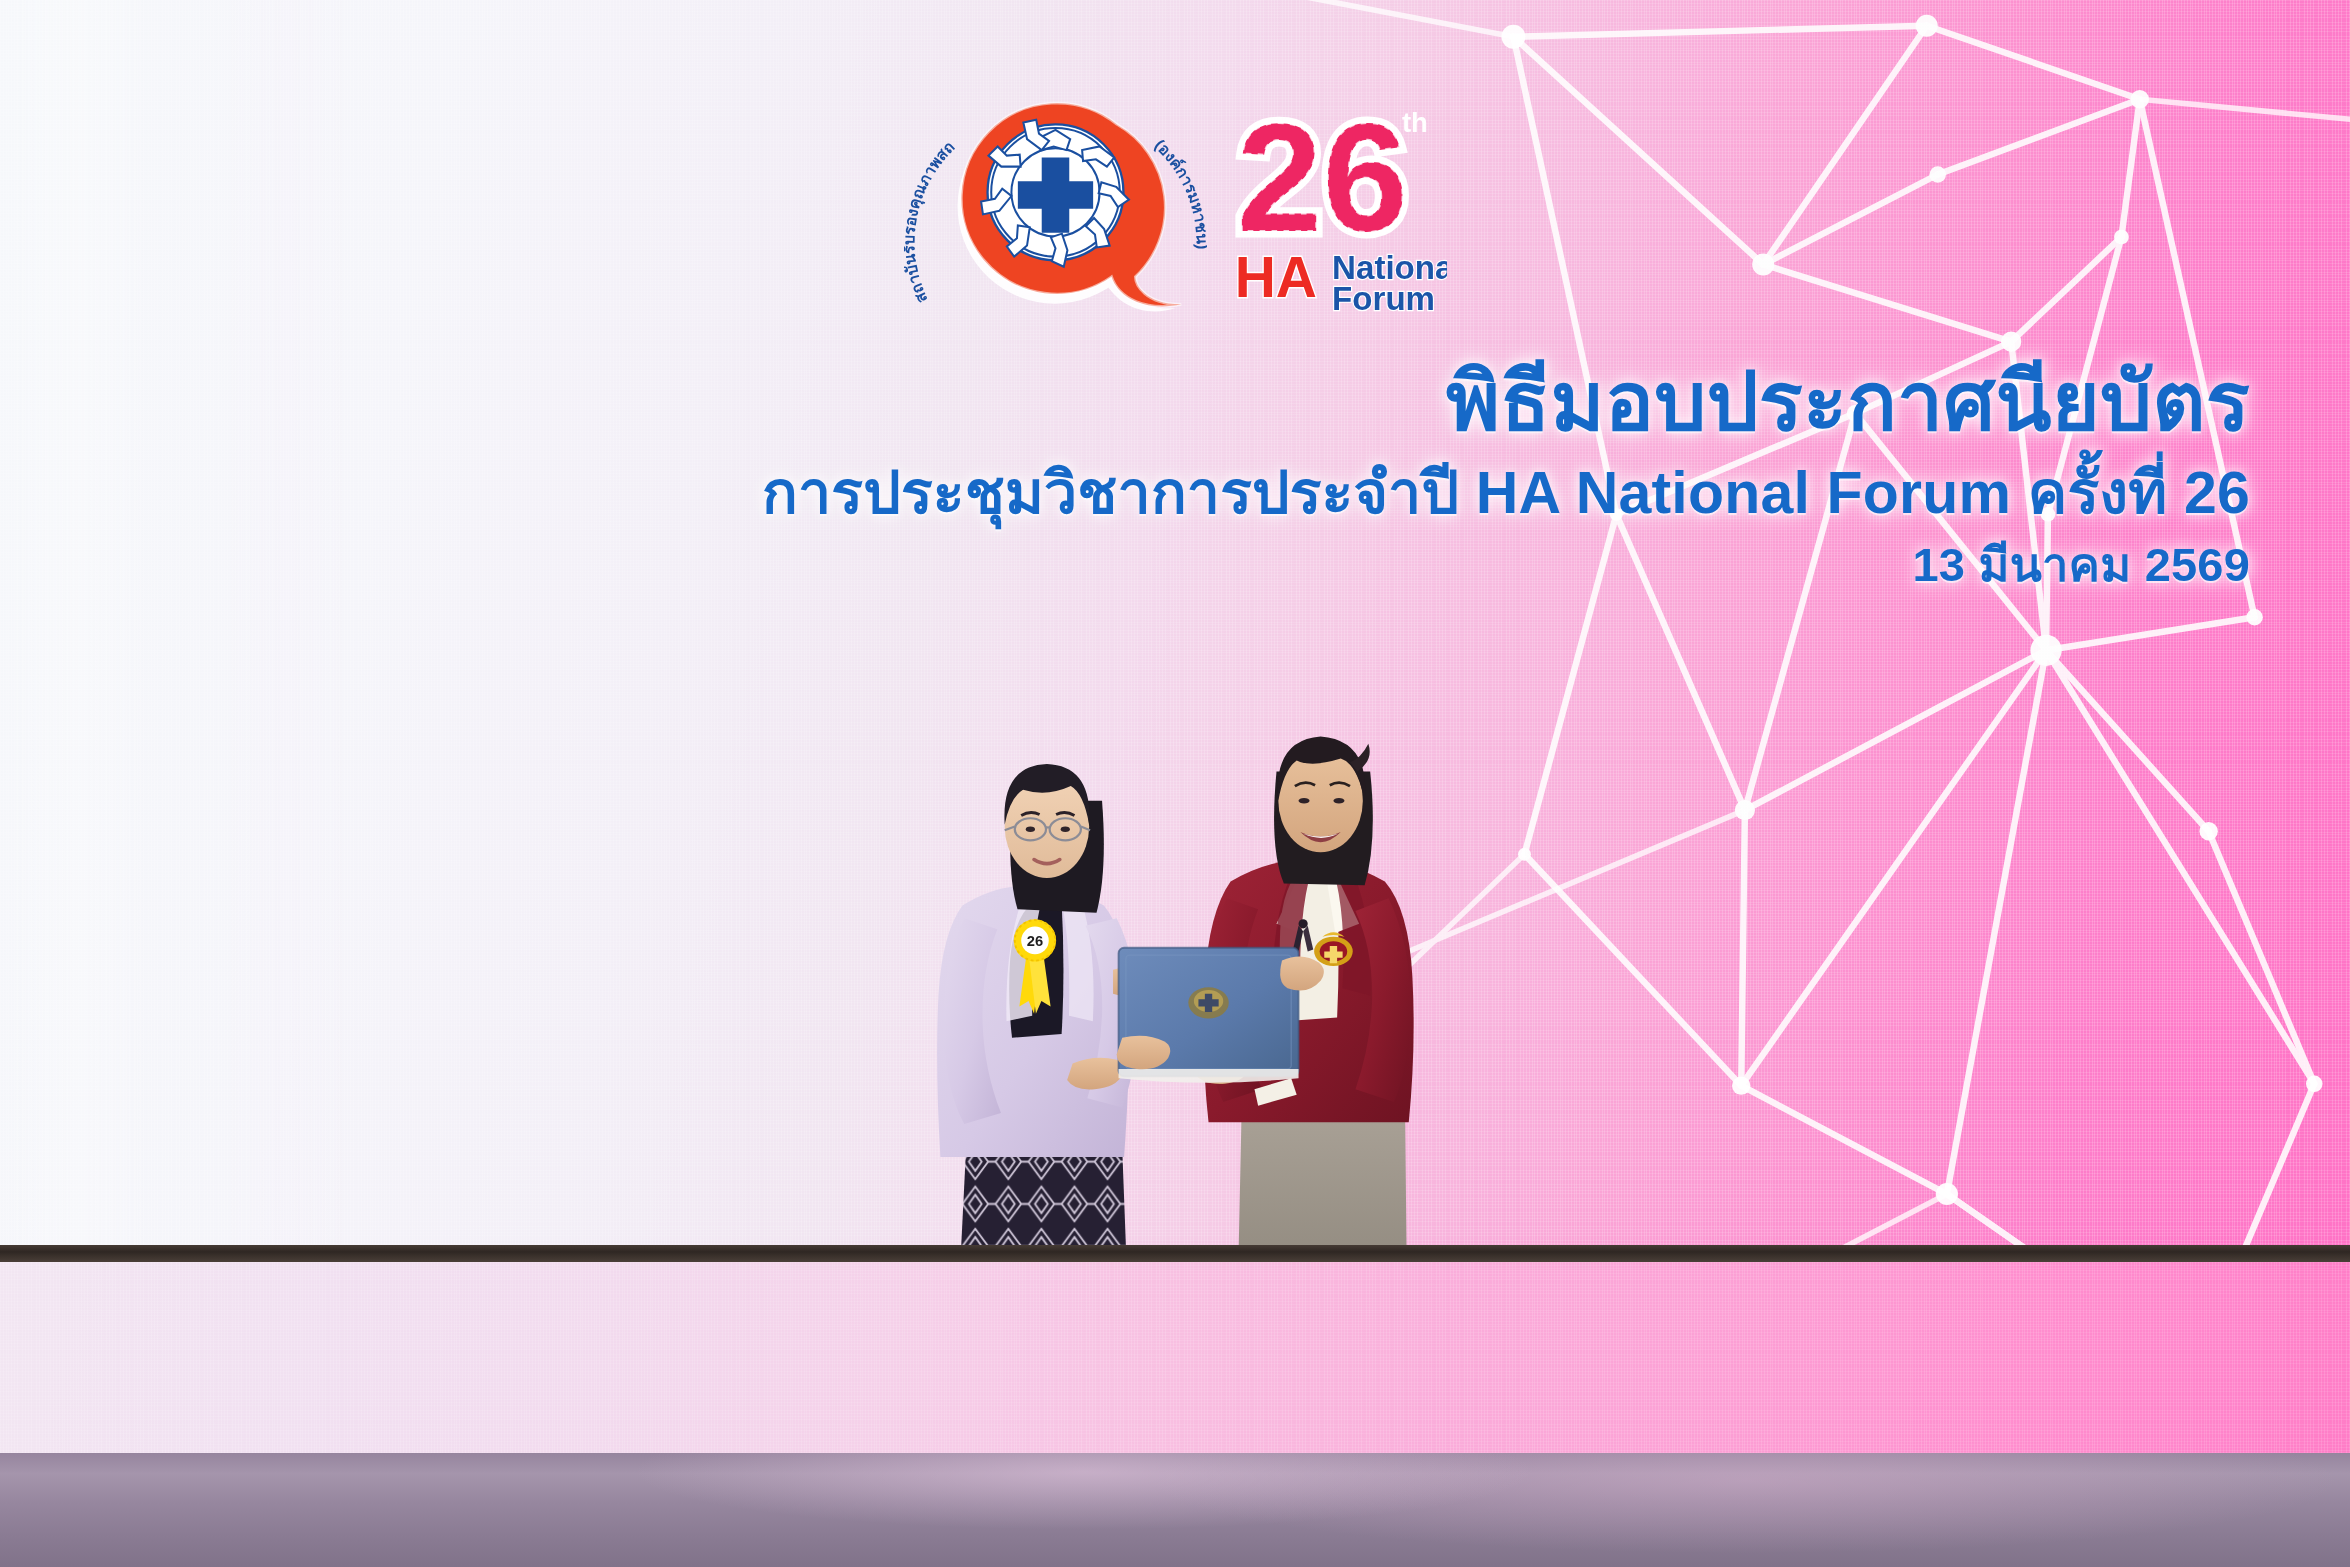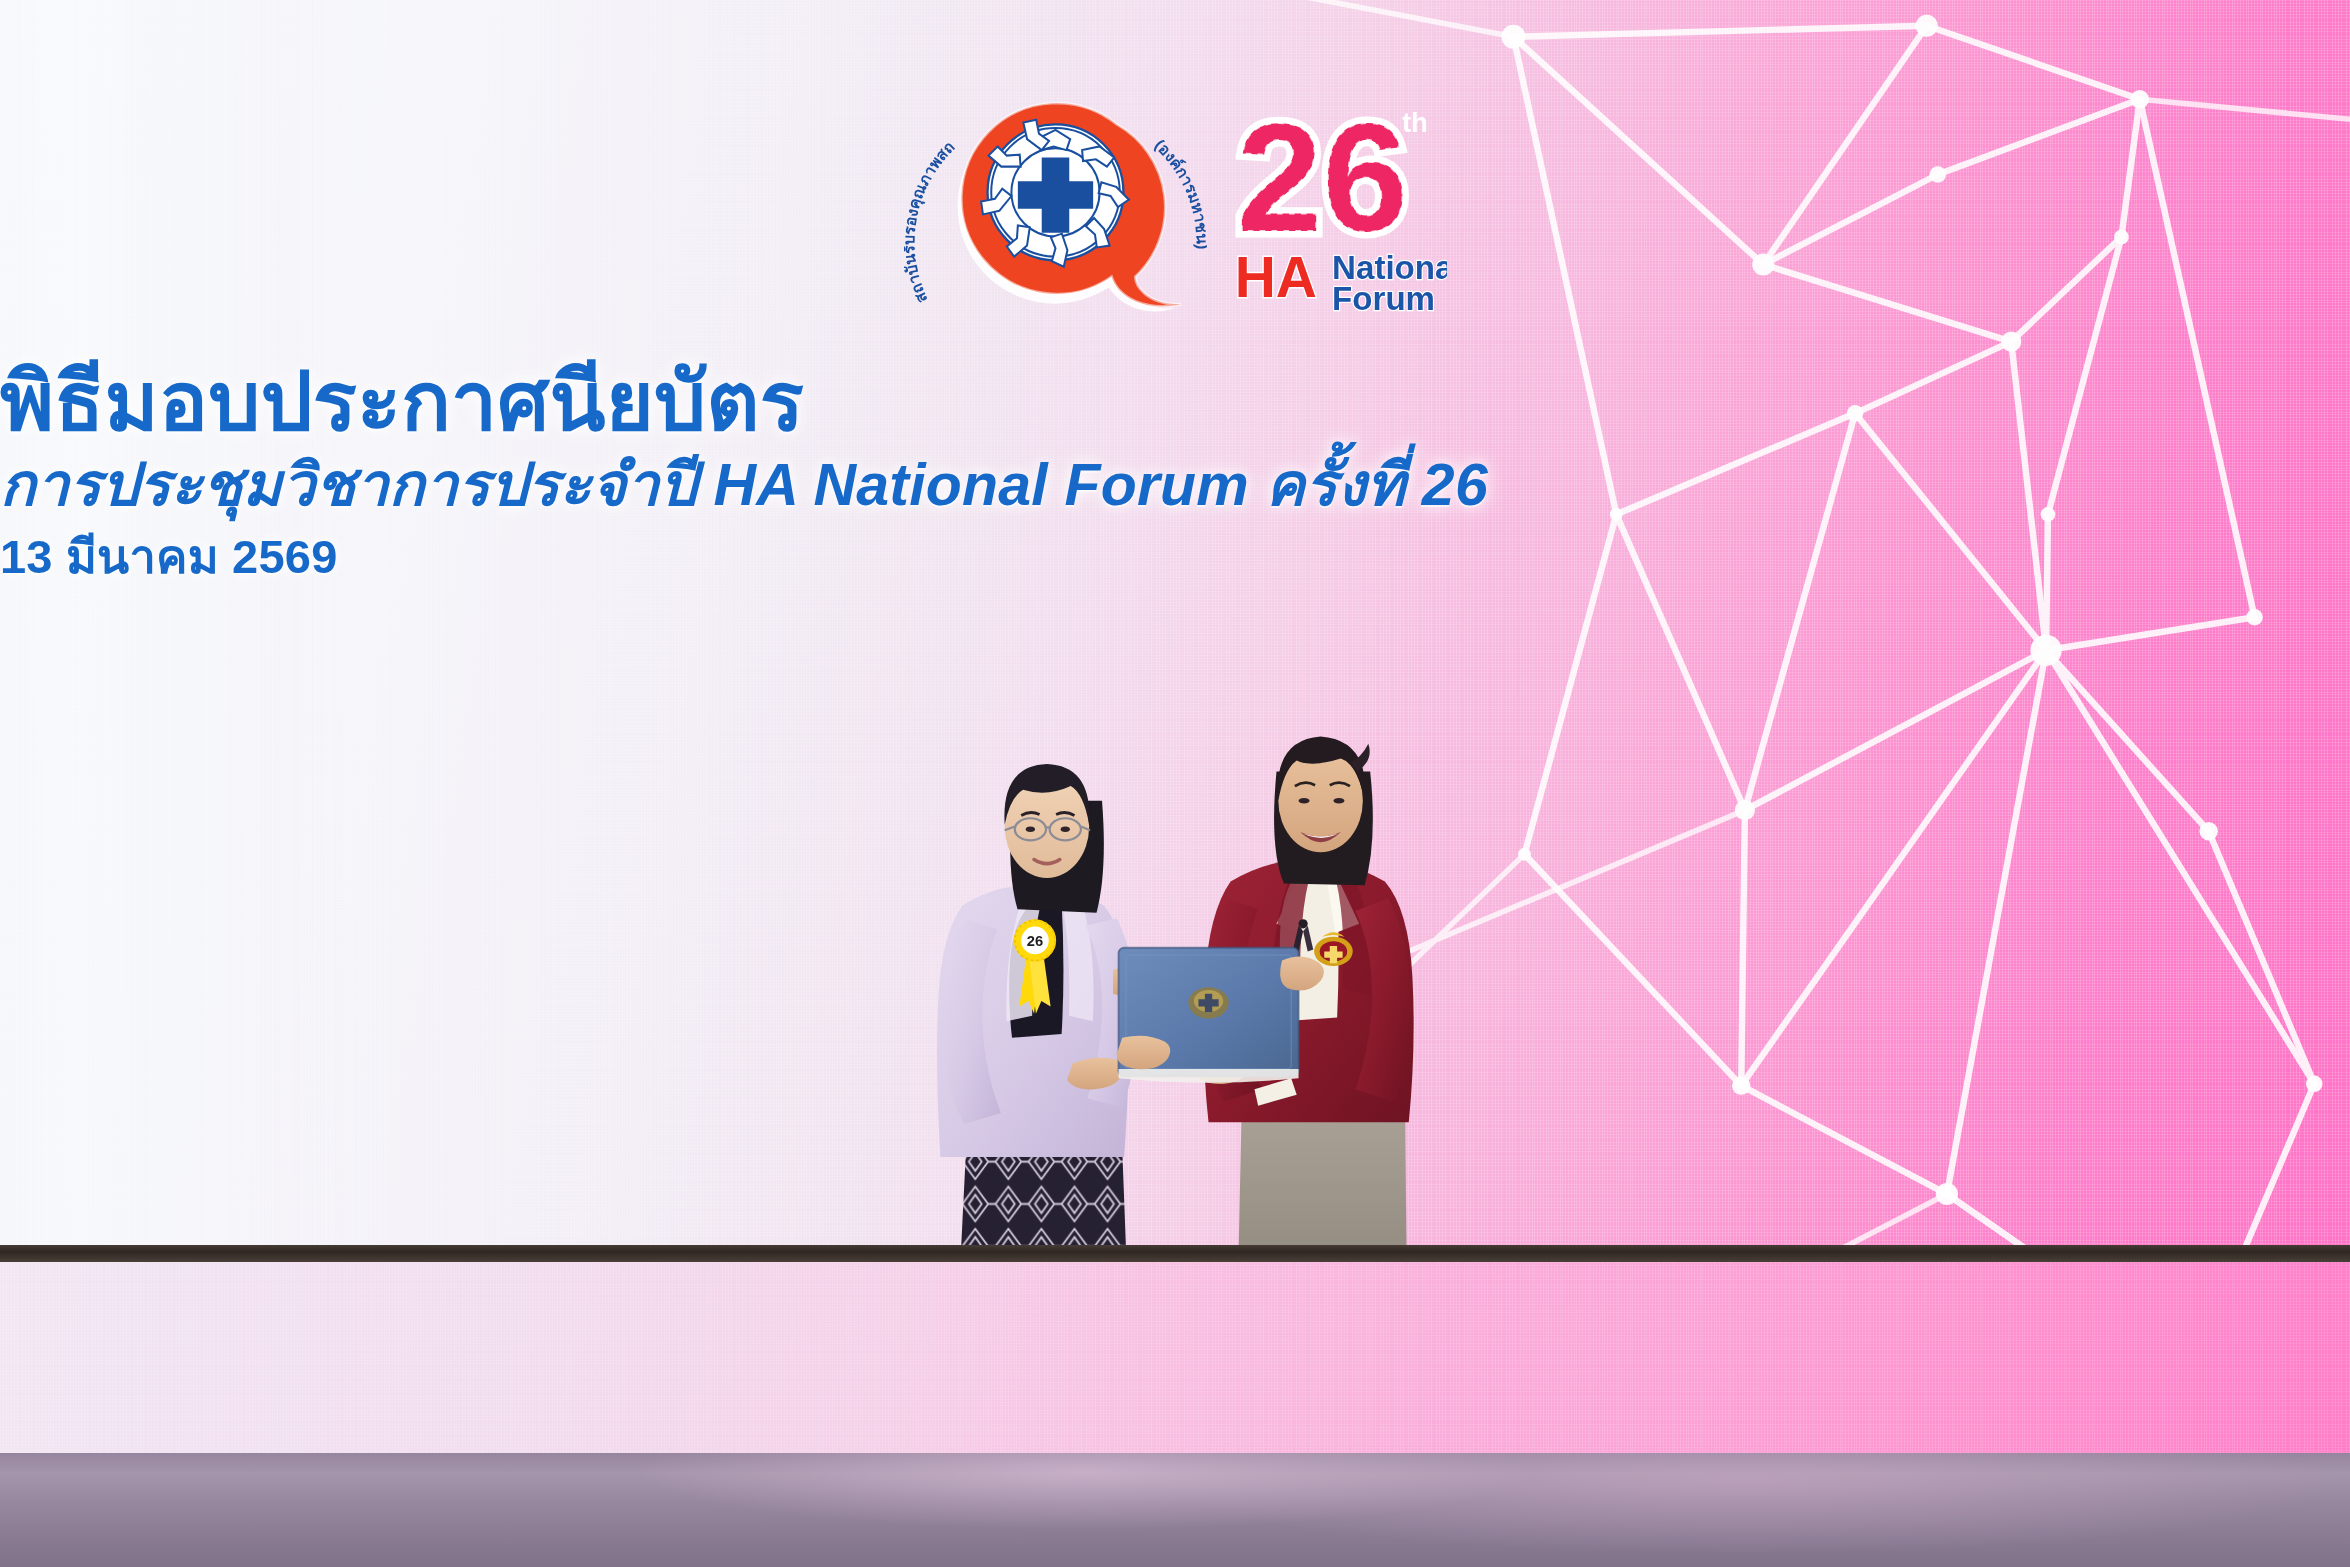--- a/index.html
+++ b/index.html
@@ -61,28 +61,29 @@
   
   .seal { position:relative; width:303px; height:234px; }
   .seal svg { position:absolute; inset:0; }
 
   
   .lockup { position:relative; width:216px; height:230px; }
   .lockup svg { position:absolute; inset:0; }
 
   
   .titles {
-    position:absolute; left:0; top:360px; width:2205px; text-align:left;
+    position:absolute; left:0; top:360px; width:2205px; text-align:right;
     color:#1669c8;
     text-shadow: 0 0 13px rgba(255,255,255,.95), 0 0 24px rgba(255,255,255,.8), 0 1.8px 0 rgba(255,255,255,.6);
     font-weight:700;
     letter-spacing:0.2px;
+    padding-left:45px;
   }
   .t1 { font-size:82px; line-height:1.02; }
-  .t2 { font-size:59px; line-height:1.0; margin-top:12px;font-style:italic; }
+  .t2 { font-size:59px; line-height:1.0; margin-top:20px; }
   .t3 { font-size:47px; line-height:1.0; margin-top:18.4px; }
 
   
   .fascia {
     position:absolute; left:0; top:1245px; width:2351px; height:16.5px;
     background:linear-gradient(to bottom,#463b34,#2f2723 40%,#4a3f38 100%);
   }
   .led-lower {
     position:absolute; left:0; top:1262px; width:2351px; height:198px;
     background:

